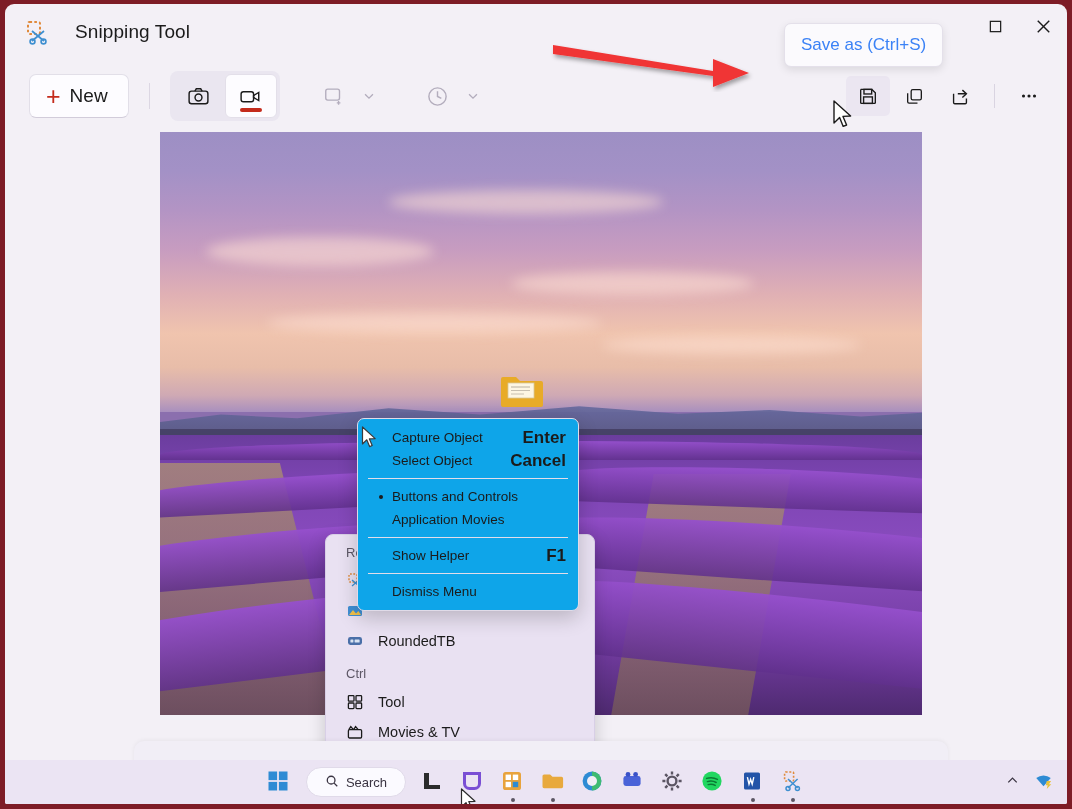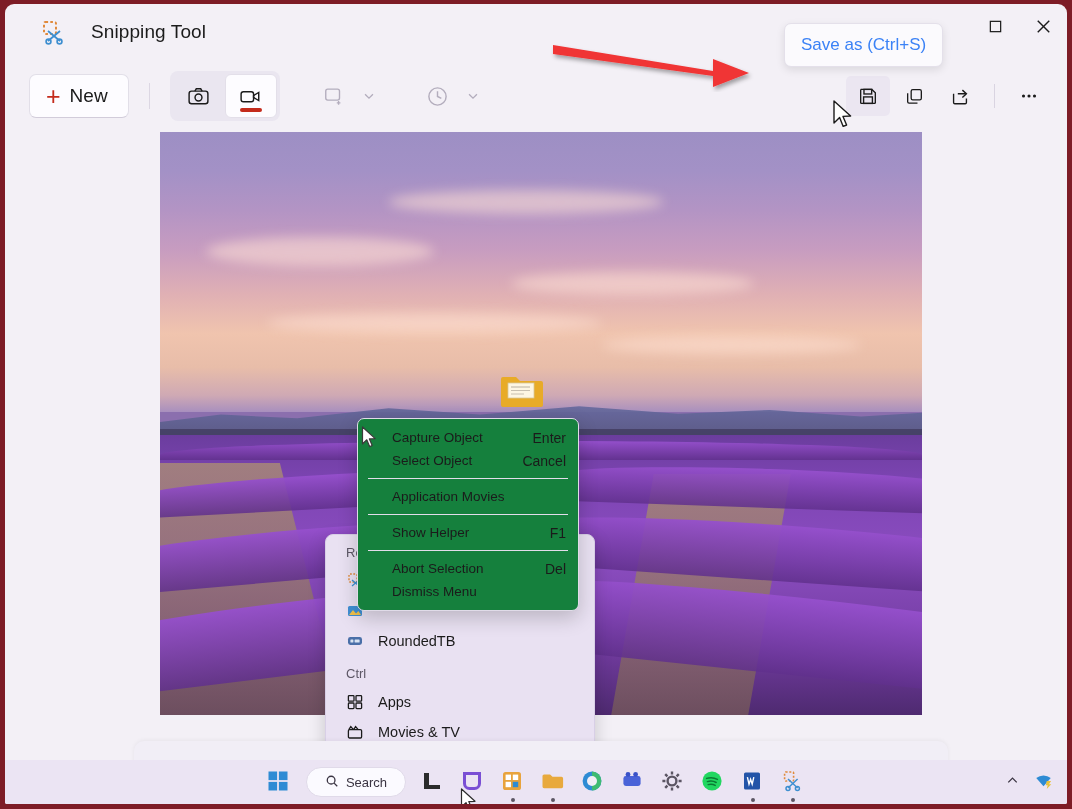--- a/index.html
+++ b/index.html
@@ -22,21 +22,20 @@
     border-radius: 9px 9px 2px 2px;
     overflow: hidden;
   }
 
   
   .titlebar {
     position: relative;
     height: 56px;
     display: flex; align-items: center;
     padding-left: 18px;
-    margin-left: 16px;
   }
   .app-icon { width: 28px; height: 28px; position: relative; flex: 0 0 auto; }
   .app-title {
     margin-left: 24px;
     font-size: 19px; color: #1b1b1b;
     letter-spacing: .1px;
   }
   .win-controls {
     position: absolute; right: 0; top: 0;
     display: flex; height: 44px;
@@ -202,35 +201,35 @@
     height: 30px; padding: 0 0 0 20px;
     font-size: 14.5px; color: #1b1b1b;
   }
   .jl-icon { width: 18px; height: 18px; flex: 0 0 auto; position: relative; }
 
   
   .ctxmenu {
     position: absolute;
     left: 352px; top: 286px;
     width: 222px;
-    background: #15803d;
+    background: #0ea5e9;
     border: 1px solid #e0dbe8;
     border-radius: 7px;
     box-shadow: 0 7px 20px rgba(0,0,0,.20);
     padding: 7px 0;
     z-index: 20;
   }
   .cm-item {
     display: flex; align-items: center;
     height: 23px; padding: 0 12px 0 34px;
     font-size: 13.5px; color: #1b1b1b;
     position: relative;
   }
   .cm-label { flex: 1; }
-  .cm-key { color: #1b1b1b; font-size: 14px; }
+  .cm-key { color: #1b1b1b; font-size: 17px; font-weight: bold; }
   .cm-bullet {
     position: absolute; left: 21px; top: 50%;
     transform: translateY(-50%);
     width: 4px; height: 4px; border-radius: 50%;
     background: #1b1b1b;
   }
   .cm-sep { height: 1px; background: #e2ddea; margin: 6px 10px; }
 
   
   .folder-icon { position: absolute; left: 494px; top: 241px; z-index: 11; }
@@ -521,21 +520,21 @@
 
       <div class="jl-item">
         <span class="jl-icon">
           <svg viewBox="0 0 18 18" width="18" height="18" fill="none" stroke="#1b1b1b" stroke-width="1.3">
             <rect x="2.4" y="2.6" width="5.6" height="5.6" rx="0.8"></rect>
             <rect x="10" y="2.6" width="5.6" height="5.6" rx="0.8"></rect>
             <rect x="2.4" y="10" width="5.6" height="5.6" rx="0.8"></rect>
             <rect x="10" y="10" width="5.6" height="5.6" rx="0.8"></rect>
           </svg>
         </span>
-        <span>Apps</span>
+        <span>Tool</span>
       </div>
       <div class="jl-item">
         <span class="jl-icon">
           <svg viewBox="0 0 18 18" width="18" height="18" fill="none" stroke="#1b1b1b" stroke-width="1.3">
             <rect x="2.4" y="6.6" width="13.2" height="8.4" rx="1.2"></rect>
             <path d="M2.8 6.6l2-3 2.6 3M7.6 6.6l2-3 2.6 3"></path>
           </svg>
         </span>
         <span>Movies &amp; TV</span>
       </div>
@@ -559,37 +558,38 @@
         <span class="cm-key">Enter</span>
       </div>
       <div class="cm-item">
         <span class="cm-label">Select Object</span>
         <span class="cm-key">Cancel</span>
       </div>
 
       <div class="cm-sep"></div>
 
       <div class="cm-item">
+        <span class="cm-bullet"></span>
+        <span class="cm-label">Buttons and Controls</span>
+        <span class="cm-key"></span>
+      </div>
+      <div class="cm-item">
         <span class="cm-label">Application Movies</span>
         <span class="cm-key"></span>
       </div>
 
       <div class="cm-sep"></div>
 
       <div class="cm-item">
         <span class="cm-label">Show Helper</span>
         <span class="cm-key">F1</span>
       </div>
 
       <div class="cm-sep"></div>
 
-      <div class="cm-item">
-        <span class="cm-label">Abort Selection</span>
-        <span class="cm-key">Del</span>
-      </div>
       <div class="cm-item">
         <span class="cm-label">Dismiss Menu</span>
         <span class="cm-key"></span>
       </div>
     </div>
 
     <div class="cursor" style="left:356px; top:294px;">
       <svg width="17" height="24" viewBox="0 0 17 24">
         <path d="M1.5 1 L1.5 18 L5.8 13.8 L8.6 20.6 L11.2 19.5 L8.4 12.9 L14.2 12.6 Z" fill="#ffffff" stroke="#3a3a3a" stroke-width="1.2" stroke-linejoin="round"></path>
       </svg>

